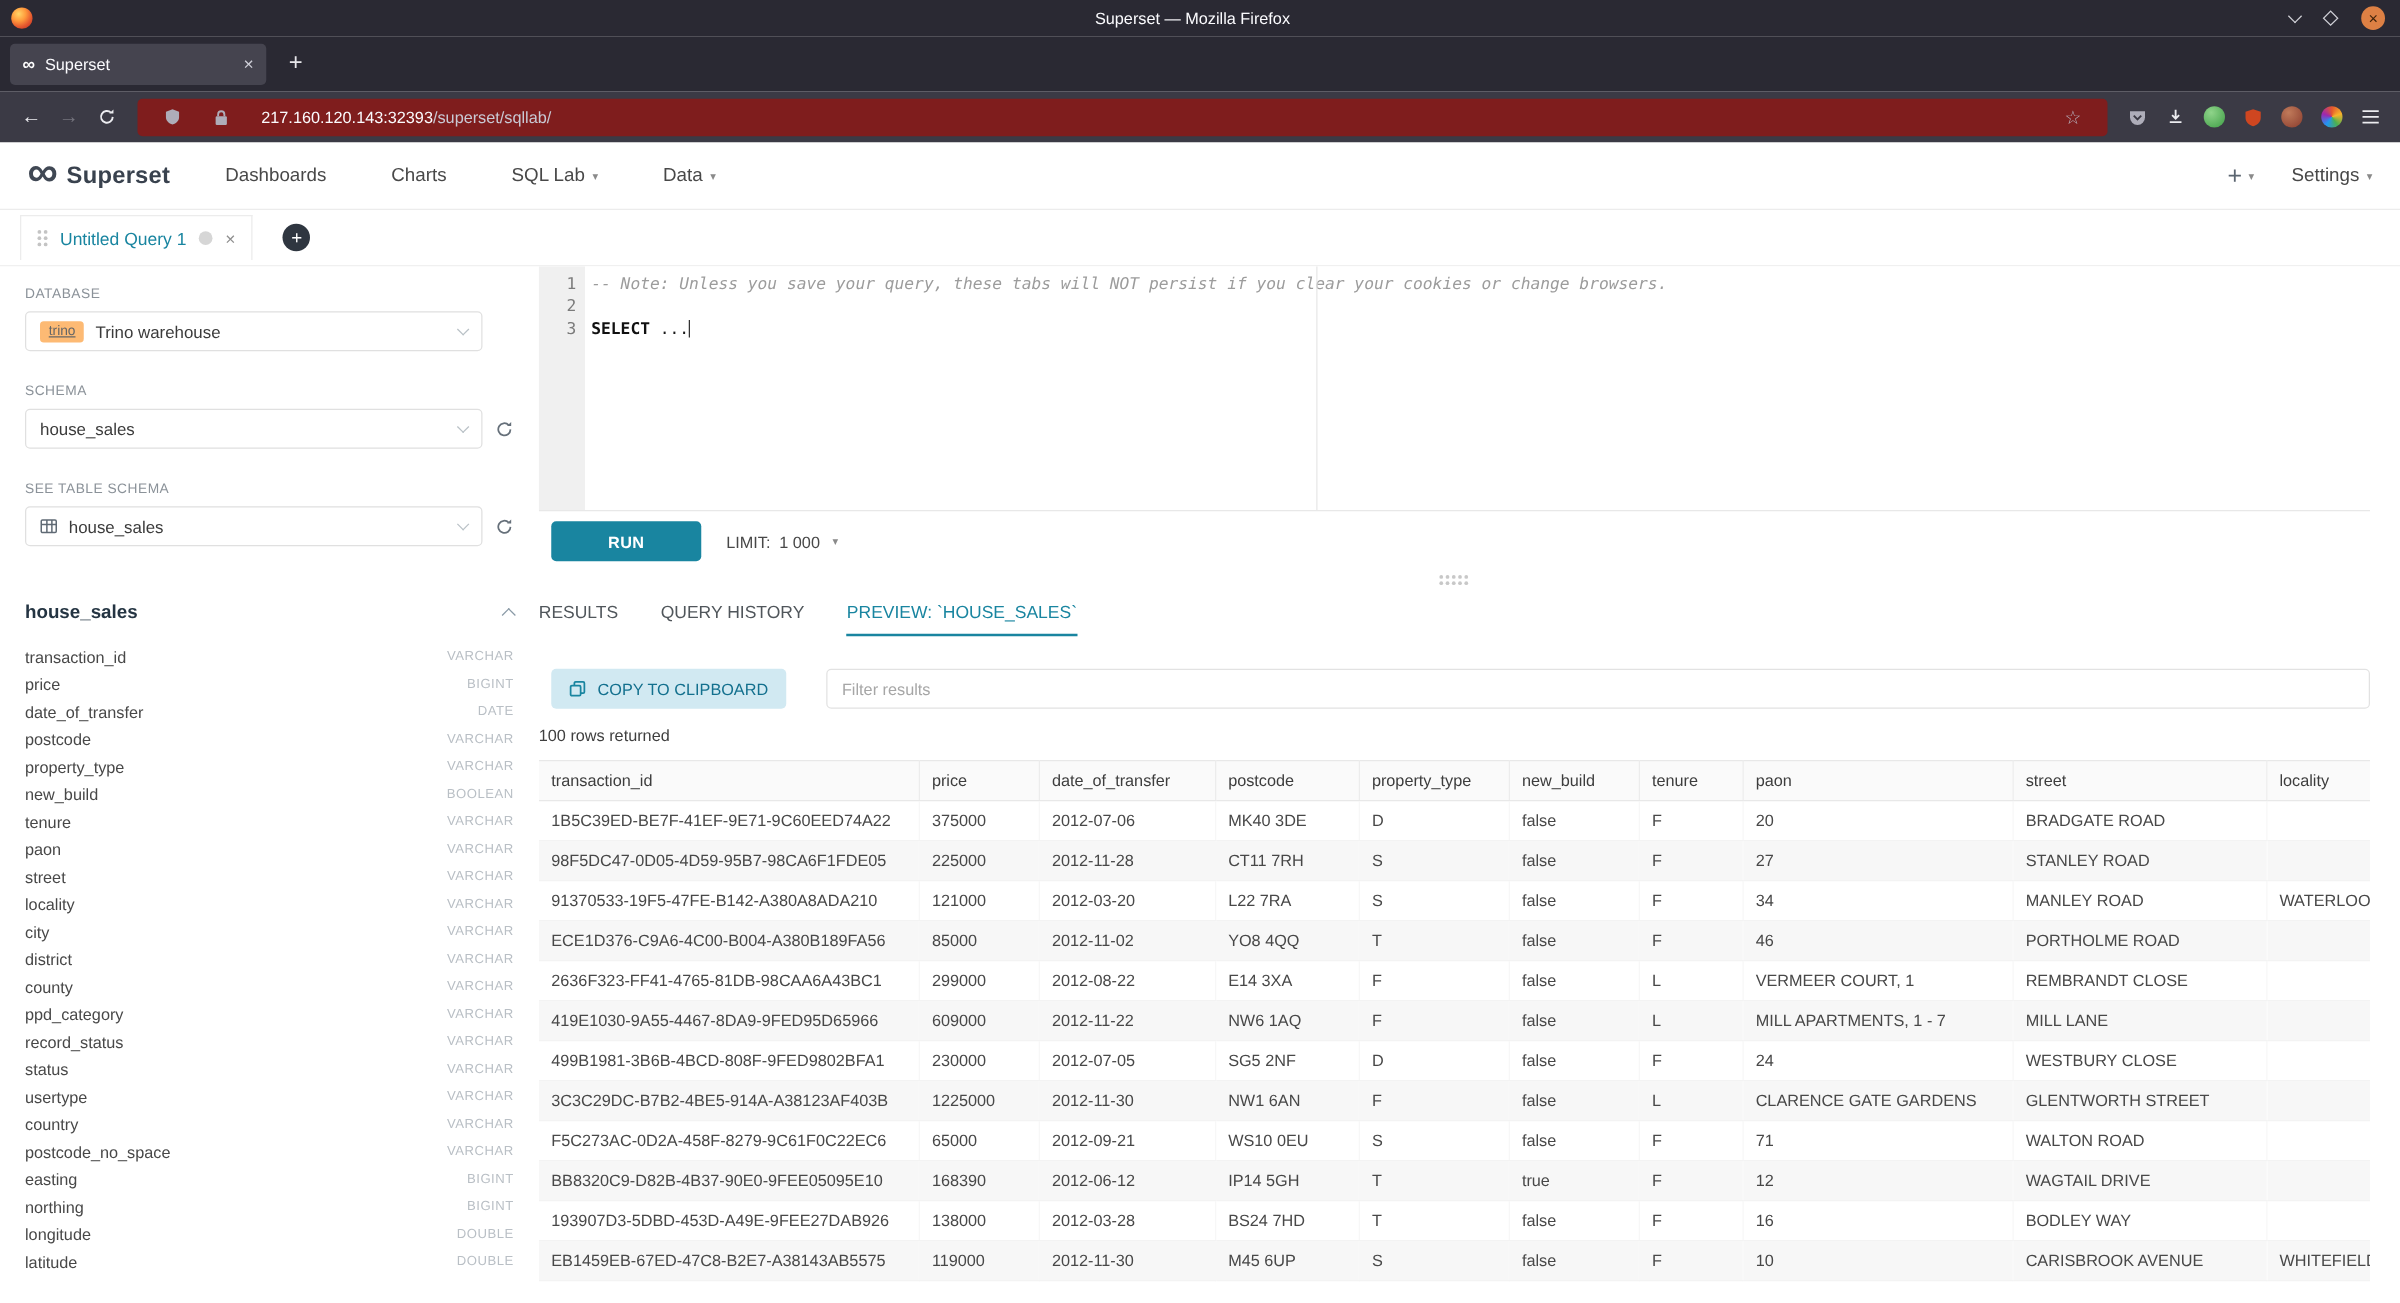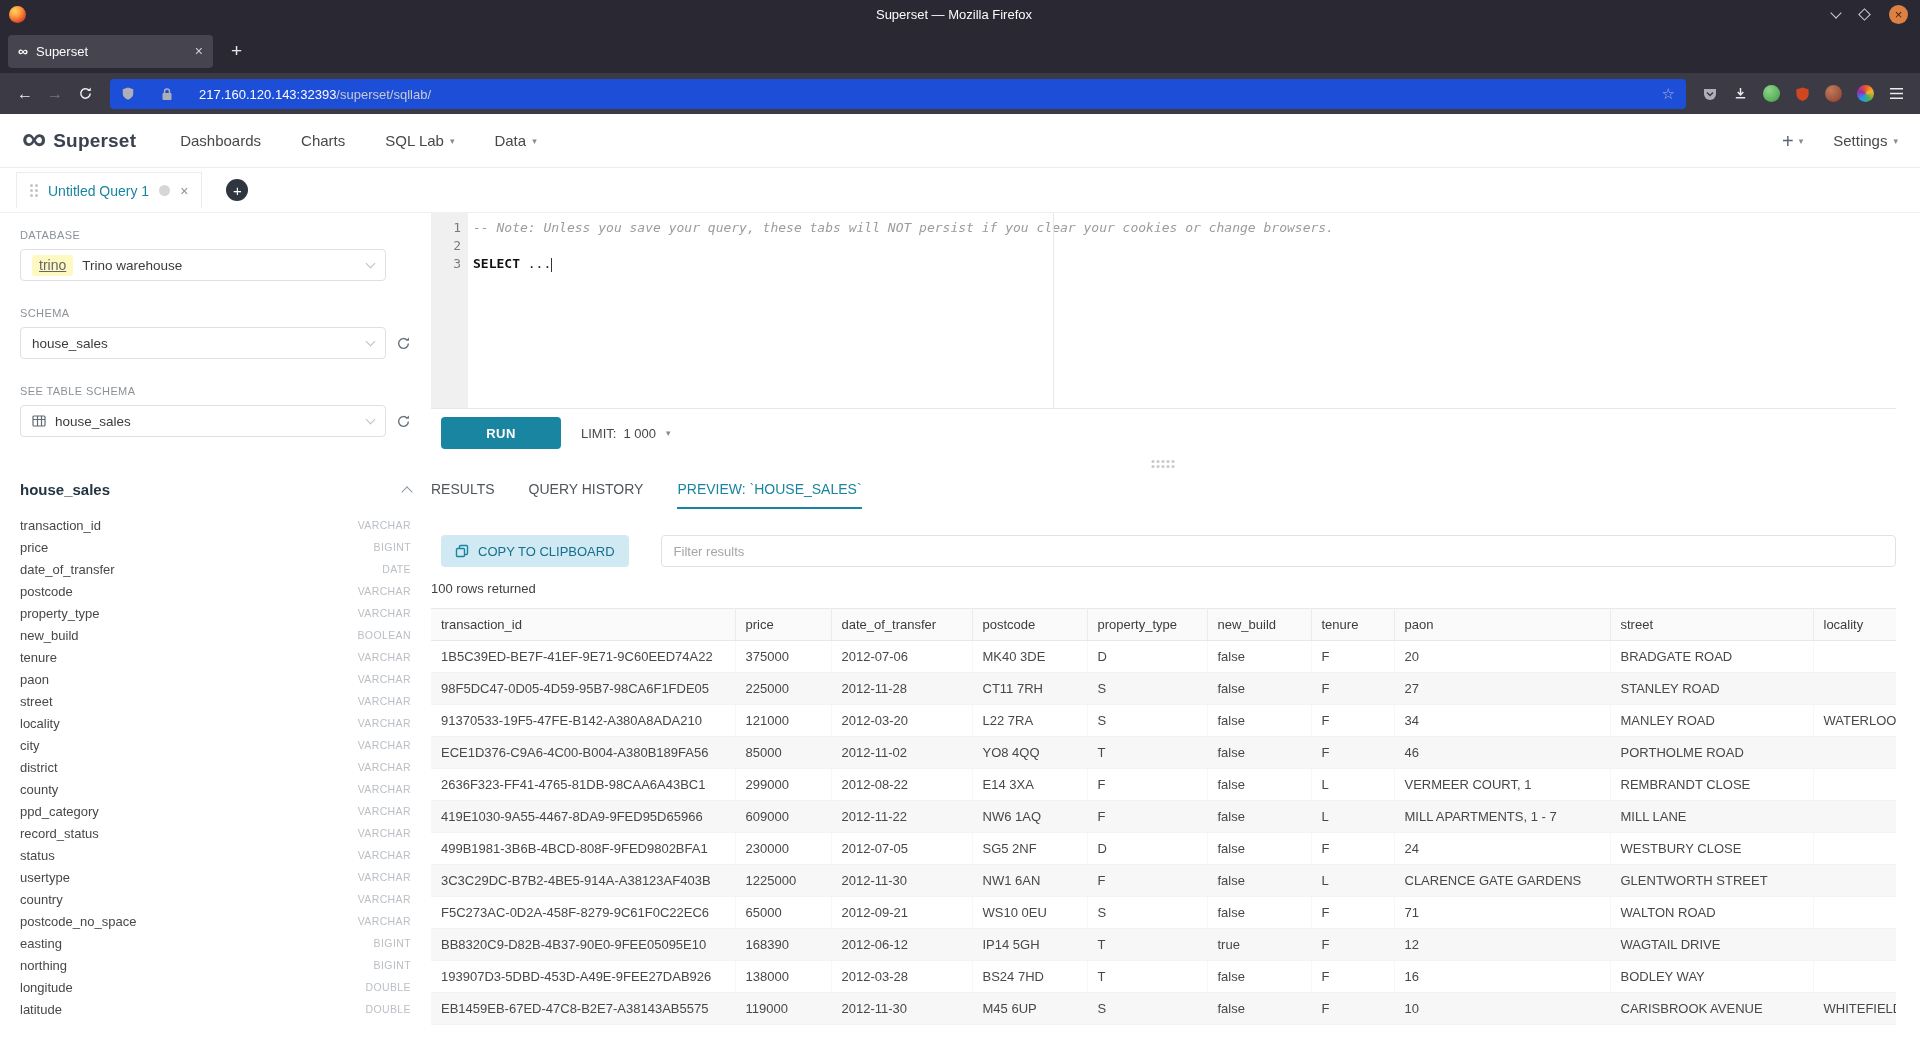--- a/index.html
+++ b/index.html
@@ -24,38 +24,38 @@
   .browser-tab{width:205px;height:33px;background:#45444f;border-radius:4px;display:flex;
     align-items:center;padding:0 10px;gap:8px;color:#fbfbfe;font-size:13px;}
   .tab-favicon{font-size:14px;font-weight:bold;color:#fff;line-height:1;}
   .btab-close{margin-left:auto;color:#cfcfd8;font-size:14px;}
   .newtab-btn{color:#e6e6ea;font-size:19px;padding:0 10px;}
 
   .navbar{height:41px;background:#3b3a45;display:flex;align-items:center;padding:0 10px;}
   .nav-icon{width:30px;height:30px;display:flex;align-items:center;justify-content:center;
     color:#ececf0;font-size:16px;border-radius:4px;flex:none;}
   .nav-icon.dim{color:#75747e;}
-  .urlbar{flex:1;height:30px;background:#1d4ed8;border-radius:4px;display:flex;align-items:center;
-    padding:0 11px;margin:0 10px;gap:26px;}
+  .urlbar{flex:1;height:30px;background:#7f1d1d;border-radius:4px;display:flex;align-items:center;
+    padding:0 21px;margin:0 10px;gap:26px;}
   .url-host{font-size:13px;color:#fbfbfe;}
   .url-path{font-size:13px;color:#c9c9d4;}
   .url-star{margin-left:auto;color:#b9b8c4;font-size:15px;}
   .ext-cluster{display:flex;align-items:center;gap:15px;padding:0 6px;}
   .ext-dot{width:17px;height:17px;border-radius:50%;}
   .ext-green{background:radial-gradient(circle at 35% 30%,#8fd48a,#3f9e46);}
   .ext-brown{background:radial-gradient(circle at 35% 30%,#c07a5a,#8a3d2e);}
   .ext-pin{background:conic-gradient(#e4572e,#f7b32b,#4caf50,#2196f3,#9c27b0,#e4572e);}
 
   
   .app-header{height:54px;background:#fff;display:flex;align-items:center;
     padding:0 22px;border-bottom:1px solid #ececec;}
   .brand{display:flex;align-items:center;gap:7px;margin-right:44px;}
   .brand-infinity{font-size:34px;font-weight:bold;color:#404854;line-height:1;margin-top:-5px;}
   .brand-name{font-size:19px;font-weight:bold;color:#39424e;letter-spacing:.2px;}
-  .app-nav{display:flex;align-items:center;gap:40px;font-size:15px;color:#484848;}
+  .app-nav{display:flex;align-items:center;gap:52px;font-size:15px;color:#484848;}
   .app-nav .nav-item{display:flex;align-items:center;gap:6px;}
   .nav-caret{font-size:9px;color:#8a8a8a;}
   .header-right{margin-left:auto;display:flex;align-items:center;gap:30px;}
   .plus-btn{display:flex;align-items:center;gap:5px;color:#5b6570;}
   .plus-glyph{font-size:20px;line-height:1;}
   .settings-btn{display:flex;align-items:center;gap:6px;font-size:15px;color:#484848;}
 
   
   .querytab-row{height:45px;background:#fff;display:flex;align-items:center;
     padding-left:16px;border-bottom:1px solid #f0f0f0;}
@@ -73,21 +73,21 @@
   .content{display:flex;height:829px;}
   .sidebar{width:431px;flex:none;padding:16px 20px 0 20px;overflow:hidden;}
   .main{flex:1;display:flex;flex-direction:column;padding-right:24px;overflow:hidden;}
 
   
   .side-label{font-size:11px;color:#8b9299;letter-spacing:.4px;margin-bottom:8px;}
   .select-row{display:flex;align-items:center;gap:10px;}
   .select{flex:1;height:32px;border:1px solid #e0e0e0;border-radius:4px;display:flex;
     align-items:center;padding:0 11px;gap:9px;font-size:13.5px;color:#3b3b3b;background:#fff;}
   .select .chev{width:7px;height:7px;border-width:1.4px;border-color:#b9c1c6;margin-left:auto;transform:rotate(45deg);margin-top:-3px;}
-  .db-badge{background:#fef9c3;border-radius:3px;font-size:14px;color:#666;padding:2.5px 7px;text-decoration:underline;}
+  .db-badge{background:#fdba74;border-radius:3px;font-size:11px;color:#666;padding:2.5px 7px;text-decoration:underline;}
   .refresh-btn{flex:none;display:flex;align-items:center;}
   .sec-db{margin-bottom:26px;padding-right:25px;}
   .sec{margin-bottom:0;}
   .sec+.sec{margin-top:26px;}
   .sec-table{margin-top:42px;}
   .table-title-row{display:flex;align-items:center;margin-top:44px;}
   .table-title{font-size:15px;font-weight:bold;color:#243442;}
   .col-list{margin-top:16px;}
   .col-row{height:22px;display:flex;align-items:center;}
   .col-name{font-size:13px;color:#484848;}

